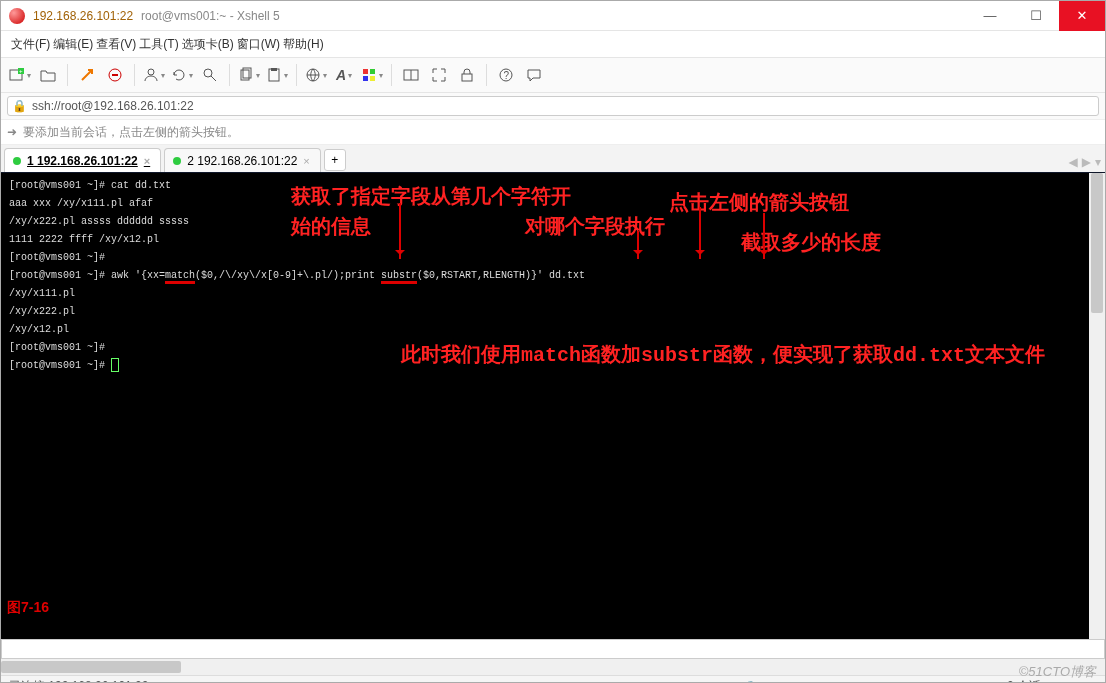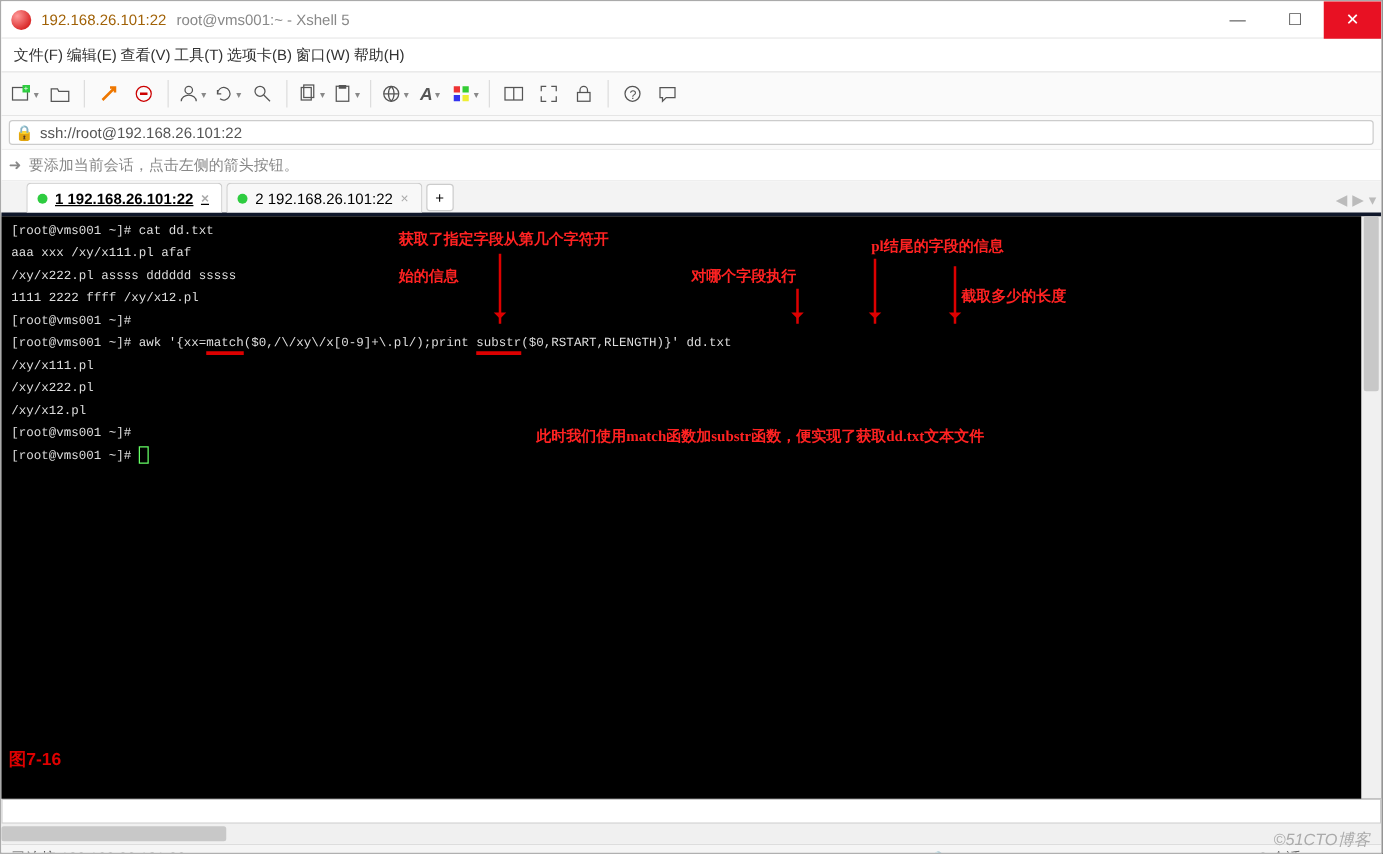--- a/index.html
+++ b/index.html
@@ -16,33 +16,33 @@
   .toolbar { height: 36px; display: flex; align-items: center; padding: 0 6px; gap: 2px; background: #fafafa; border-top: 1px solid #e5e5e5; border-bottom: 1px solid #e5e5e5; }
   .tbtn { width: 26px; height: 26px; display:flex; align-items:center; justify-content:center; border-radius:3px; cursor:pointer; color:#555; }
   .tsep { width:1px; height:22px; background:#ddd; margin: 0 4px; }
   .drop::after { content:"▾"; font-size:8px; margin-left:2px; color:#888; }
   svg.ico { width:16px; height:16px; }
   .addrbar { height: 26px; display:flex; align-items:center; padding: 2px 6px; gap:6px; background:#fafafa; }
   .addrbar .input { flex:1; border:1px solid #ccc; border-radius:3px; padding:2px 6px 2px 24px; color:#555; background:#fff; position:relative; font-size:12px; }
   .addrbar .input .lock { position:absolute; left:4px; top:2px; color:#888; }
   .hintbar { height: 26px; display:flex; align-items:center; padding:0 6px; gap:6px; background:#fff; border-top:1px solid #eee; border-bottom:1px solid #eee; color:#888; }
   .hintbar .arrow { color:#888; font-size:12px; }
-  .tabbar { height: 28px; display:flex; align-items:flex-end; background:#f3f3f3; border-bottom:3px solid #0f172a; padding-left:20px; position:relative; }
+  .tabbar { height: 28px; display:flex; align-items:flex-end; background:#f3f3f3; border-bottom:1px solid #0f172a; padding-left:3px; position:relative; }
   .tab { height:24px; border:1px solid #ccc; border-bottom:none; border-radius:4px 4px 0 0; padding:0 10px 0 8px; display:flex; align-items:center; gap:6px; margin-right:3px; background:#f8f8f8; cursor:pointer; position:relative; }
   .tab.active { background:#fff; font-weight:bold; text-decoration: underline; }
   .dot-g { width:8px; height:8px; border-radius:50%; background:#2ecc40; }
   .tab .x { color:#aaa; font-size:11px; }
   .tab-add { width:22px; height:22px; border:1px solid #ccc; display:flex; align-items:center; justify-content:center; border-radius:3px; background:#fff; cursor:pointer; margin-bottom:1px; }
   .tabnav { position:absolute; right:4px; bottom:3px; display:flex; gap:4px; color:#bbb; }
   .term-wrap { position:relative; height: 466px; }
   .term { background:#000; color:#ddd; font-family: Consolas, "Courier New", monospace; font-size:10px; line-height:18px; padding:4px 8px; height:100%; white-space:pre; overflow:hidden; position:relative; }
   .vscroll { position:absolute; right:0; top:0; bottom:0; width:16px; background:#f0f0f0; }
   .vscroll .thumb { position:absolute; top:0; left:2px; right:2px; height:140px; background:#c8c8c8; border-radius:2px; }
   .u { border-bottom:3px solid #d00; }
-  .annot { position:absolute; color:#ff2222; font-family:Liberation Serif, serif; font-weight:bold; font-size:12px; white-space:nowrap;margin-left:28px; }
+  .annot { position:absolute; color:#ff2222; font-family:Liberation Mono, monospace; font-weight:bold; font-size:20px; white-space:nowrap; }
   .arrowline { position:absolute; width:2px; background:#d00; }
   .arrowline::after { content:""; position:absolute; bottom:-1px; left:-4px; border:5px solid transparent; border-top-color:#d00; }
   .fignum { position:absolute; left:6px; bottom:22px; color:#d00; font-weight:bold; font-size:14px; }
   .input-line { height:20px; border:1px solid #ccc; background:#fff; margin:0; }
   .hscroll { height:16px; background:#f0f0f0; position:relative; }
   .hscroll .thumb { position:absolute; left:0; top:2px; bottom:2px; width:180px; background:#c8c8c8; border-radius:2px; }
   .statusbar { height:22px; display:flex; align-items:center; padding:0 8px; gap:14px; background:#f5f5f5; border-top:1px solid #ddd; color:#555; font-size:12px; }
   .statusbar .sp { flex:1; }
   .wm { position:absolute; right:10px; bottom:2px; color:#aaa; font-size:13px; font-style:italic; pointer-events:none; }
   .cursor { display:inline-block; width:8px; height:14px; border:1px solid #6f6; vertical-align:middle; }
@@ -230,21 +230,21 @@
 <span>[root@vms001 ~]#</span>
 <span>[root@vms001 ~]# </span><span class="cursor"></span></div>
 
   <div class="annot" style="left:290px; top:10px;">获取了指定字段从第几个字符开</div>
   <div class="annot" style="left:290px; top:40px;">始的信息</div>
   <div class="arrowline" style="left:398px; top:30px; height:56px;"></div>
 
   <div class="annot" style="left:524px; top:40px;">对哪个字段执行</div>
   <div class="arrowline" style="left:636px; top:58px; height:28px;"></div>
 
-  <div class="annot" style="left:668px; top:16px;">pl结尾的字段的信息</div>
+  <div class="annot" style="left:668px; top:16px;">点击左侧的箭头按钮</div>
   <div class="arrowline" style="left:698px; top:34px; height:52px;"></div>
 
   <div class="annot" style="left:740px; top:56px;">截取多少的长度</div>
   <div class="arrowline" style="left:762px; top:40px; height:46px;"></div>
 
   <div class="annot" style="left:400px; top:168px;">此时我们使用match函数加substr函数，便实现了获取dd.txt文本文件</div>
 
   <div class="fignum">图7-16</div>
 
   <div class="vscroll">

